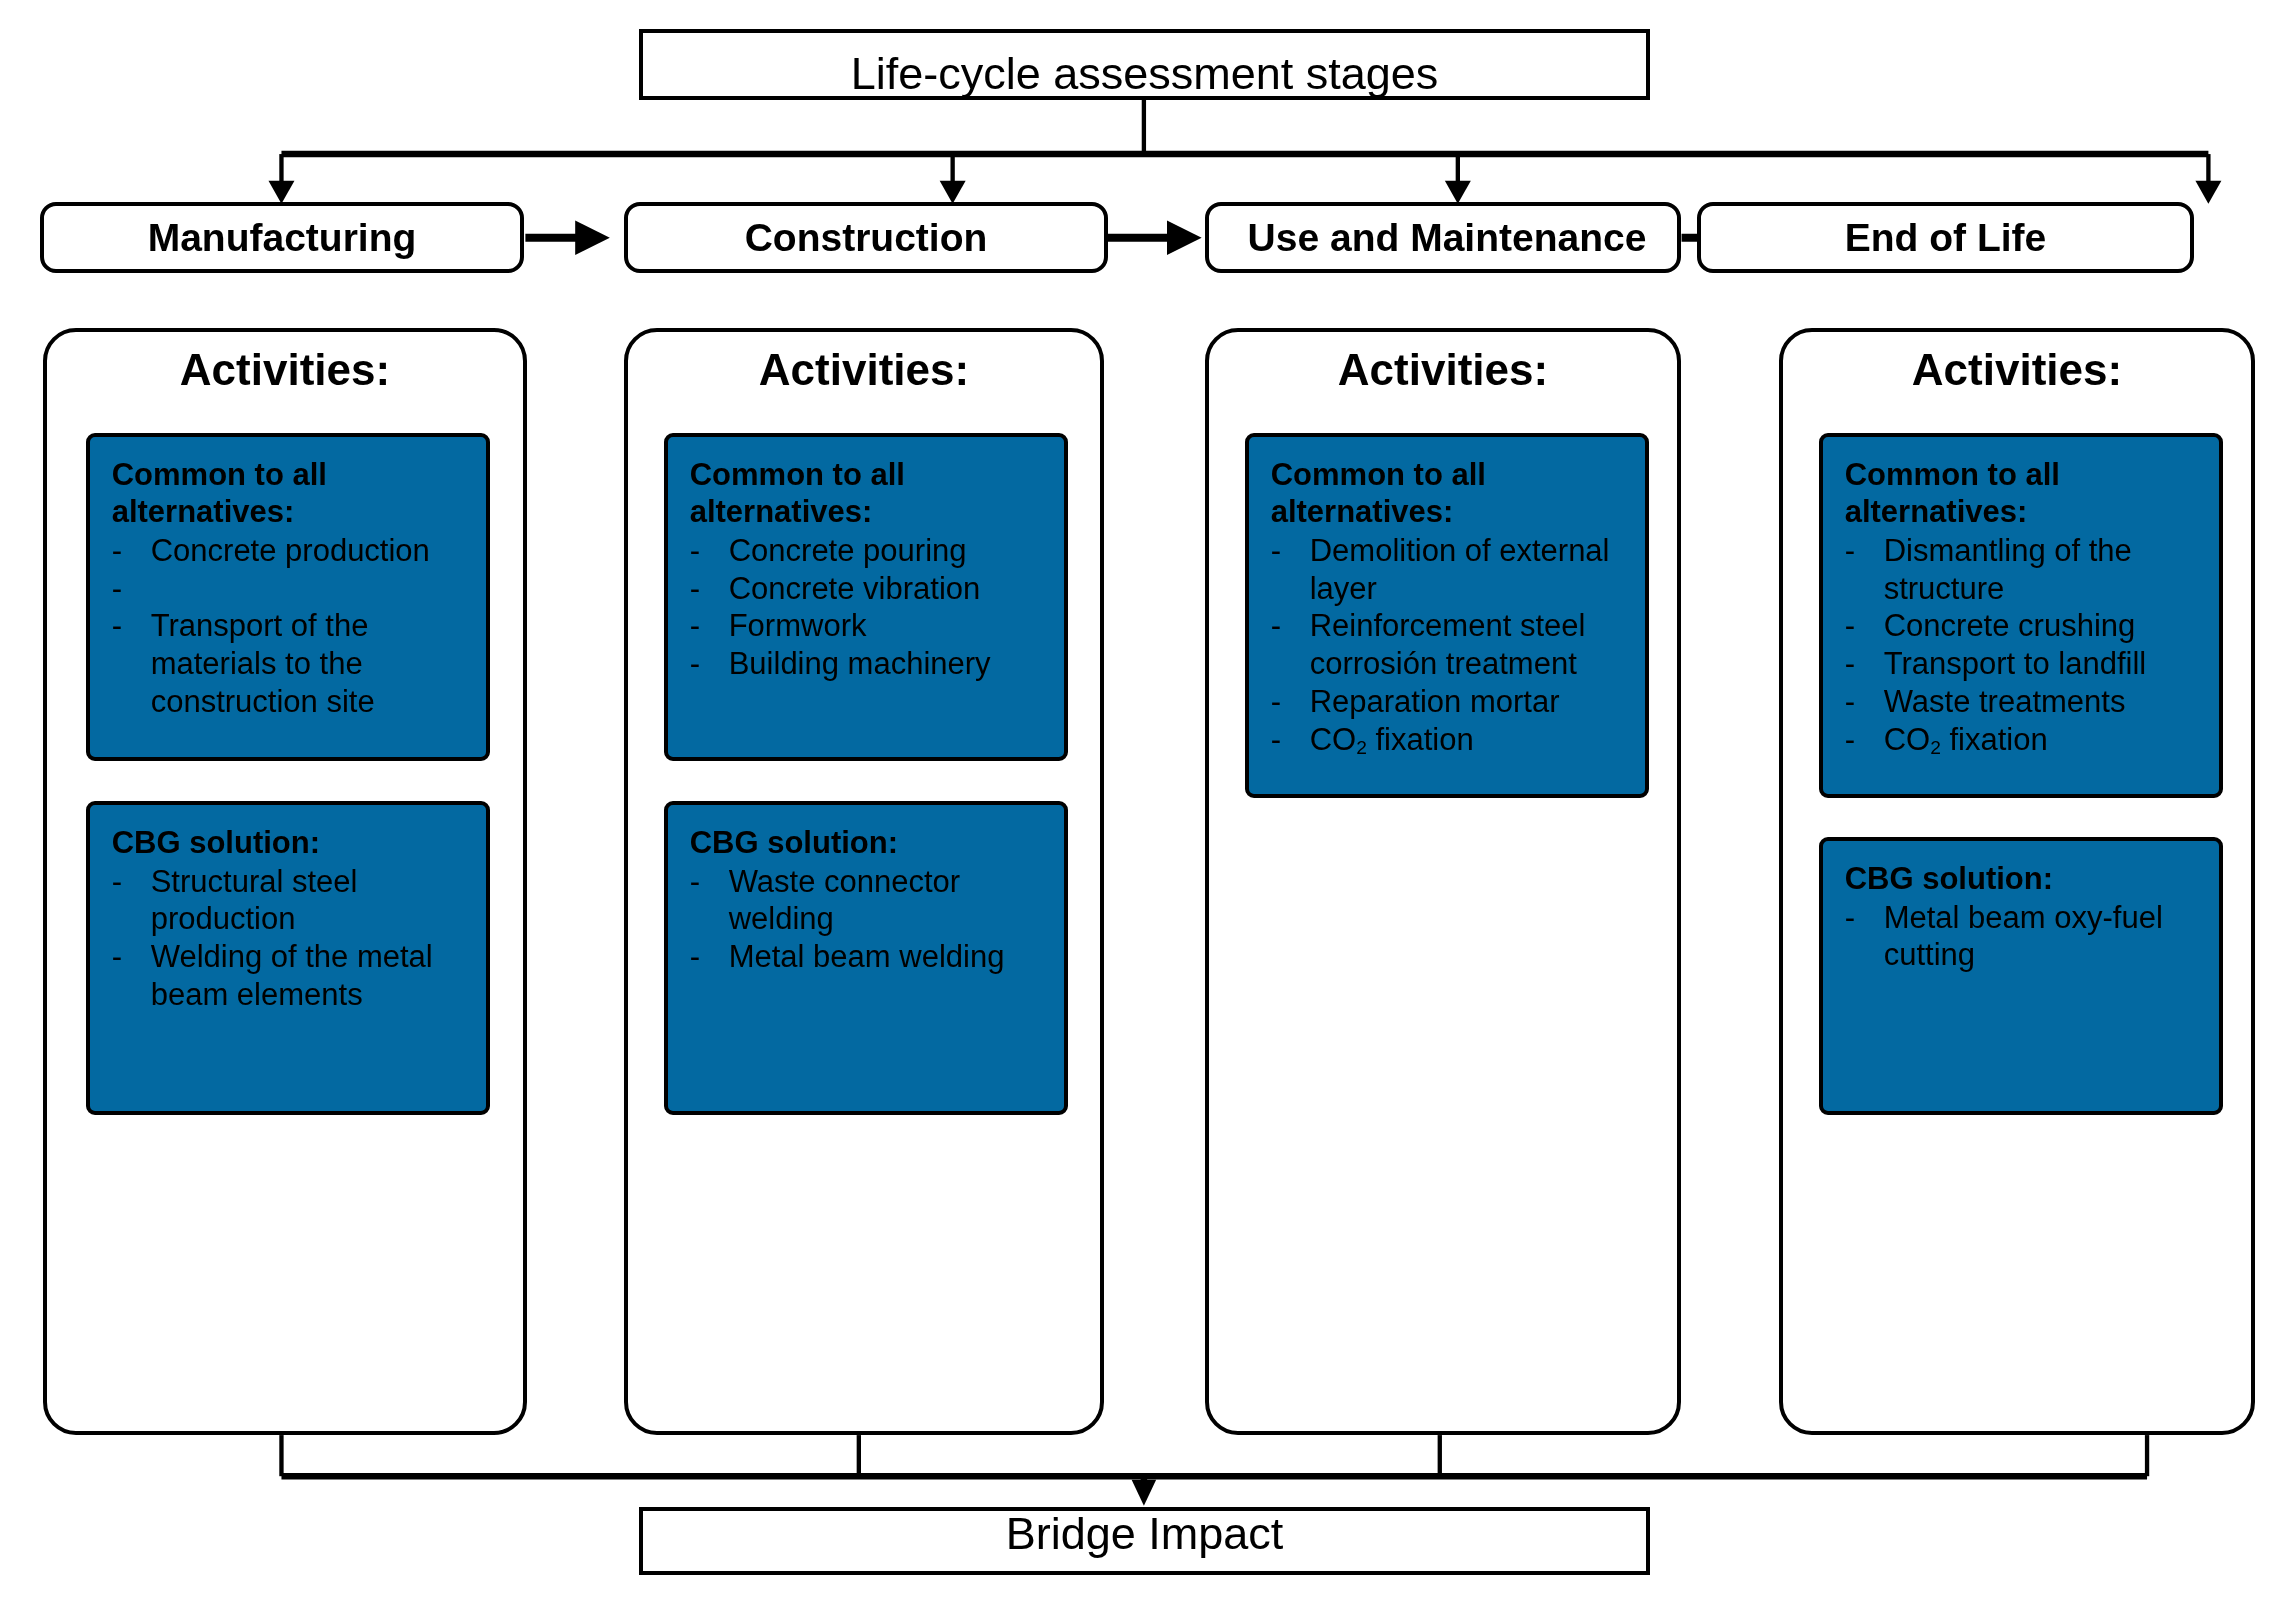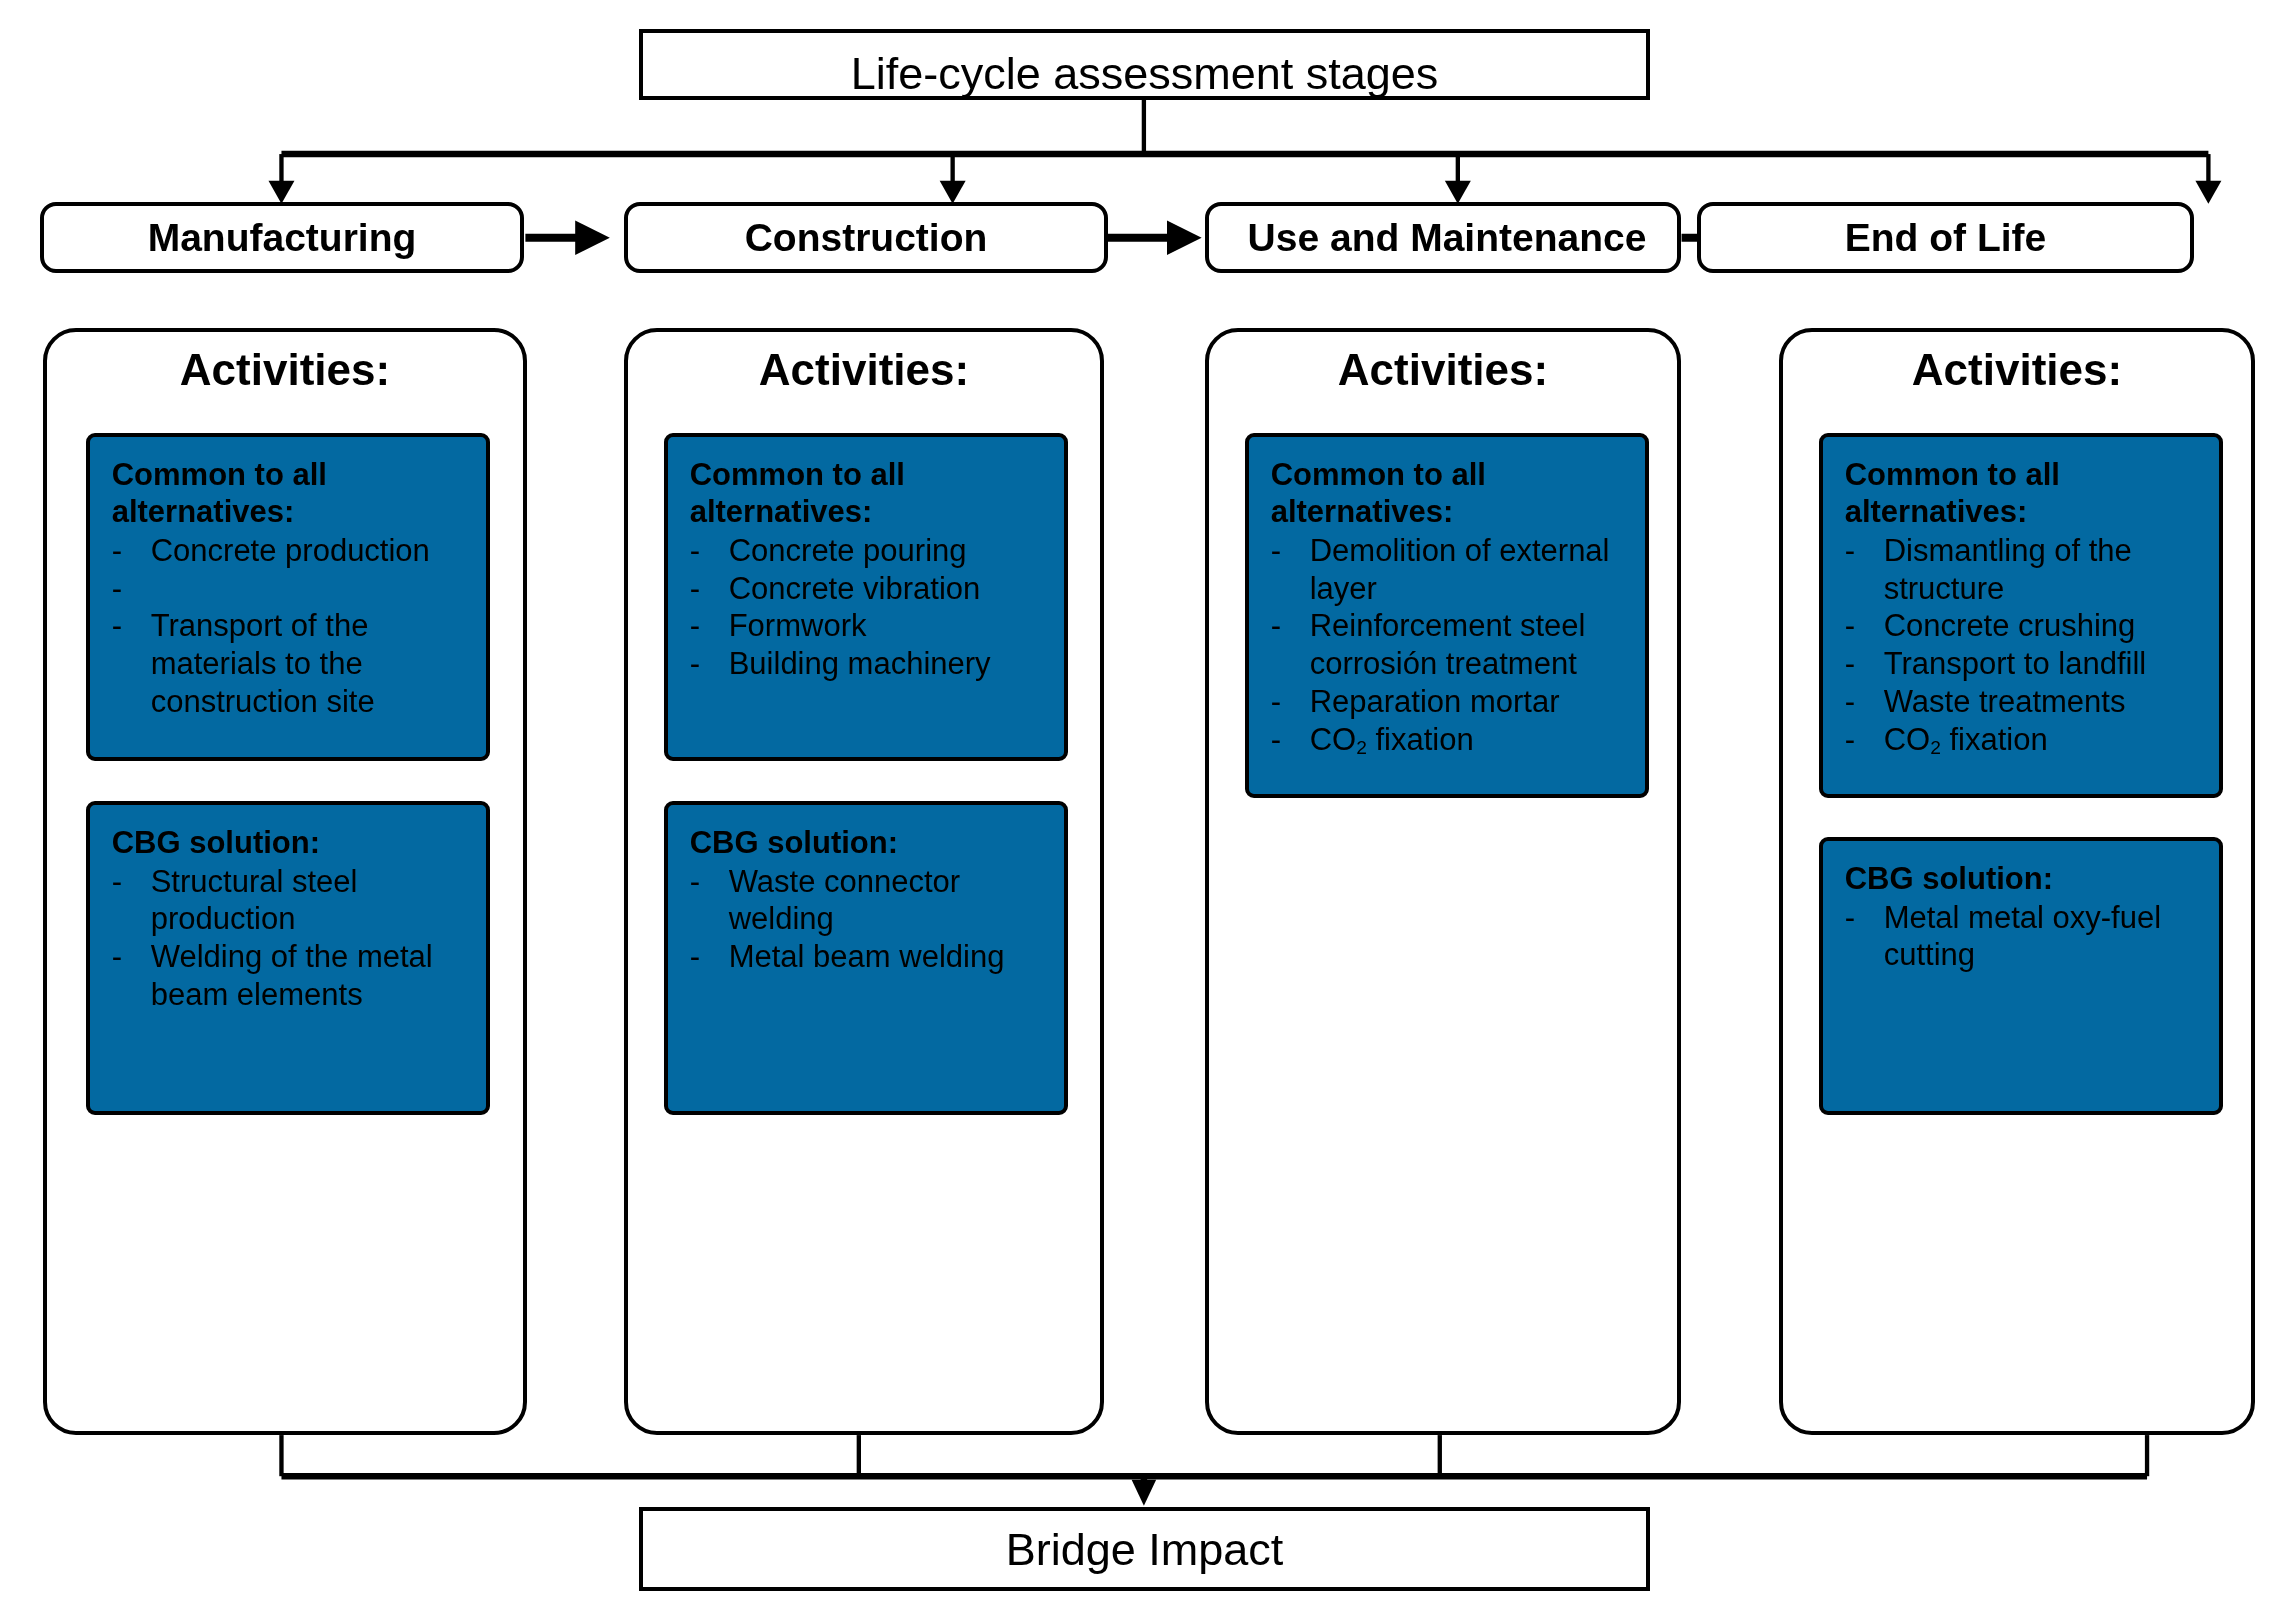--- a/index.html
+++ b/index.html
@@ -126,26 +126,25 @@
     position: relative;
     top: 0.22em;
   }
 
   
   .bottom-box {
     position: absolute;
     left: 639px;
     top: 1507px;
     width: 1011px;
-    height: 84px;
+    height: 68px;
     border: 4.3px solid #000;
     box-sizing: border-box;
     background: #fff;
     display: flex;
-    align-items: center;
     justify-content: center;
   }
   .bottom-box .label {
     font-size: 45px;
     line-height: 1;
     white-space: nowrap;
   }
 </style>
 </head>
 <body>
@@ -356,21 +355,21 @@
             <span class="txt">CO<sub>2</sub> fixation</span>
           </li>
       </ul>
     </div>
 
     <div class="subbox" style="left:36px; top:505px; width:404px; height:278px;">
       <div class="sub-title">CBG solution:</div>
       <ul>
         <li>
             <span class="dash">-</span>
-            <span class="txt">Metal metal oxy-fuel cutting</span>
+            <span class="txt">Metal beam oxy-fuel cutting</span>
           </li>
       </ul>
     </div>
   </div>
 
   <div class="bottom-box">
     <span class="label">Bridge Impact</span>
   </div>
 
 </div>

